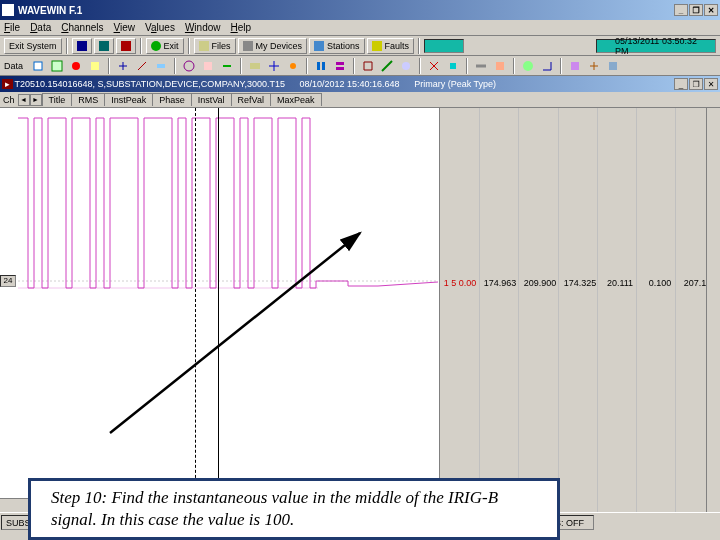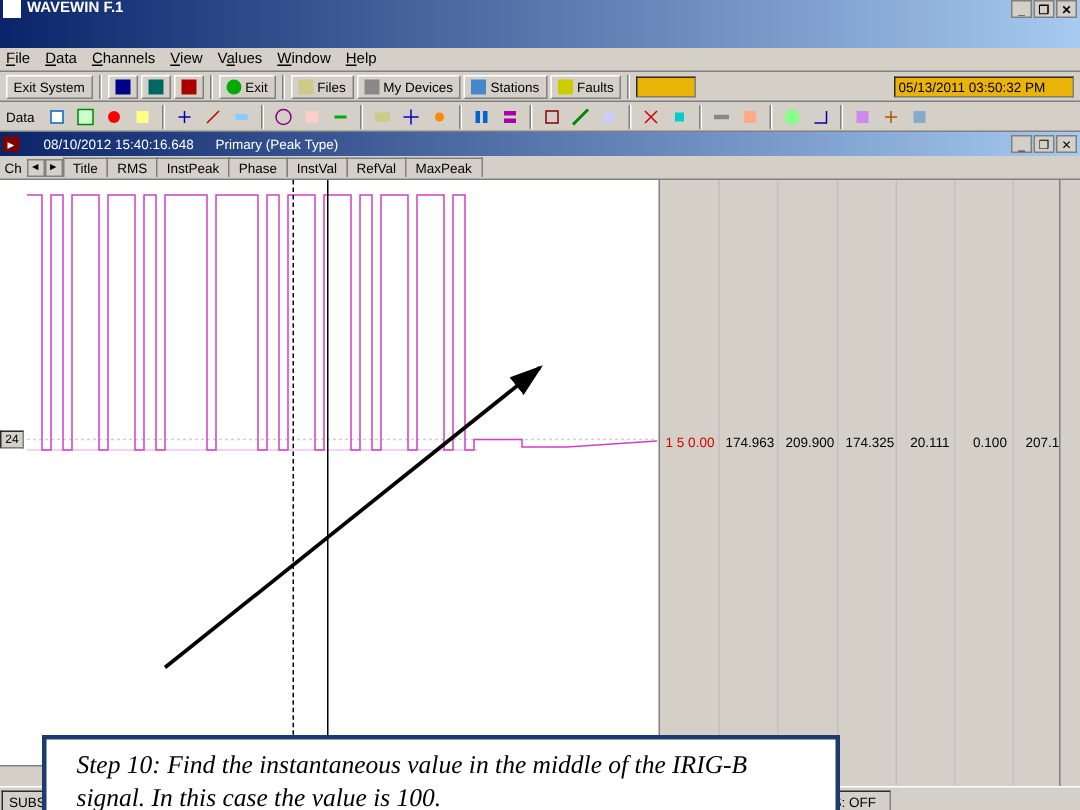--- a/index.html
+++ b/index.html
@@ -1,29 +1,29 @@
 <!DOCTYPE html>
 <html><head>
 <meta charset="utf-8">
 <style>
   * { box-sizing: border-box; margin: 0; padding: 0; }
   html, body { width: 720px; height: 540px; overflow: hidden; font-family: Tahoma, Arial, sans-serif; font-size: 10px; background: #d4d0c8; }
-  .titlebar { height: 32px; background: linear-gradient(to right, #0a246a, #a6caf0); color: #fff; display: flex; padding: 0 2px; font-size: 10px; font-weight: bold; }
+  .titlebar { height: 20px; background: linear-gradient(to right, #0a246a, #a6caf0); color: #fff; display: flex; align-items: center; padding: 0 2px; font-size: 10px; font-weight: bold; }
   .titlebar .ticon { width: 12px; height: 12px; background: #fff; margin-right: 4px; display: inline-block; }
   .titlebar .spacer { flex: 1; }
   .winbtns { display: flex; gap: 1px; }
   .winbtn { width: 14px; height: 12px; background: #d4d0c8; border: 1px solid #808080; display: flex; align-items: center; justify-content: center; font-size: 8px; color: #000; }
   .menubar { height: 16px; background: #d4d0c8; display: flex; align-items: center; padding: 0 4px; gap: 10px; border-bottom: 1px solid #808080; }
   .menubar span { cursor: default; }
   .menubar span u { text-decoration: underline; }
   .toolbar { height: 20px; background: #d4d0c8; display: flex; align-items: center; padding: 0 4px; gap: 2px; border-bottom: 1px solid #808080; }
   .tbtn { height: 16px; padding: 0 4px; border: 1px solid #fff; border-right-color: #808080; border-bottom-color: #808080; background: #d4d0c8; display: flex; align-items: center; font-size: 9px; gap: 3px; }
   .tbtn .ico { width: 10px; height: 10px; display: inline-block; }
   .sep { width: 2px; height: 16px; border-left: 1px solid #808080; border-right: 1px solid #fff; margin: 0 2px; }
-  .tbox { height: 14px; border: 1px inset #808080; background: #eab308; padding: 0 2px; font-size: 9px; display: flex; align-items: center; }
+  .tbox { height: 14px; border: 1px inset #808080; background: #14b8a6; padding: 0 18px; font-size: 9px; display: flex; align-items: center; }
   .toolbar2 { height: 20px; background: #d4d0c8; display: flex; align-items: center; padding: 0 4px; gap: 3px; border-bottom: 1px solid #808080; }
   .ticon2 { width: 16px; height: 16px; border: 1px solid #d4d0c8; display: flex; align-items: center; justify-content: center; }
   .docbar { height: 16px; background: linear-gradient(to right, #0a246a, #a6caf0); color: #fff; display: flex; align-items: center; padding: 0 2px; font-size: 9px; }
   .docbar .red { background: #800000; padding: 0 3px; margin-right: 2px; }
   .tabsrow { height: 16px; background: #d4d0c8; display: flex; align-items: center; border-bottom: 1px solid #808080; }
   .tabsrow .lbl { font-size: 9px; padding: 0 3px; }
   .tabsrow .arrow { width: 12px; height: 12px; border: 1px solid #808080; background: #d4d0c8; display: flex; align-items: center; justify-content: center; font-size: 7px; }
   .tabsrow .tabarea { flex: 1; display: flex; }
   .tabsrow .tab { border: 1px solid #808080; border-bottom: none; padding: 1px 6px; font-size: 9px; background: #d4d0c8; margin-right: -1px; }
   .chartwrap { position: relative; height: 404px; background: #14532d; display: flex; }
@@ -254,20 +254,21 @@
     </div>
   <div class="ticon2">
       <svg width="12" height="12">
         <rect x="2" y="2" width="8" height="8" fill="#8ac"></rect>
       </svg>
     </div>
 </div>
 
 <div class="docbar">
   <span class="red">▸</span>
+  <span>T20510.154016648, S,SUBSTATION,DEVICE,COMPANY,3000.T15</span>
   <span style="margin:0 6px">&nbsp;</span>
   <span>08/10/2012  15:40:16.648</span>
   <span style="margin:0 6px">&nbsp;</span>
   <span>Primary  (Peak Type)</span>
   <span style="flex:1"></span>
   <div class="winbtns">
     <div class="winbtn">_</div>
     <div class="winbtn">❐</div>
     <div class="winbtn">✕</div>
   </div>

